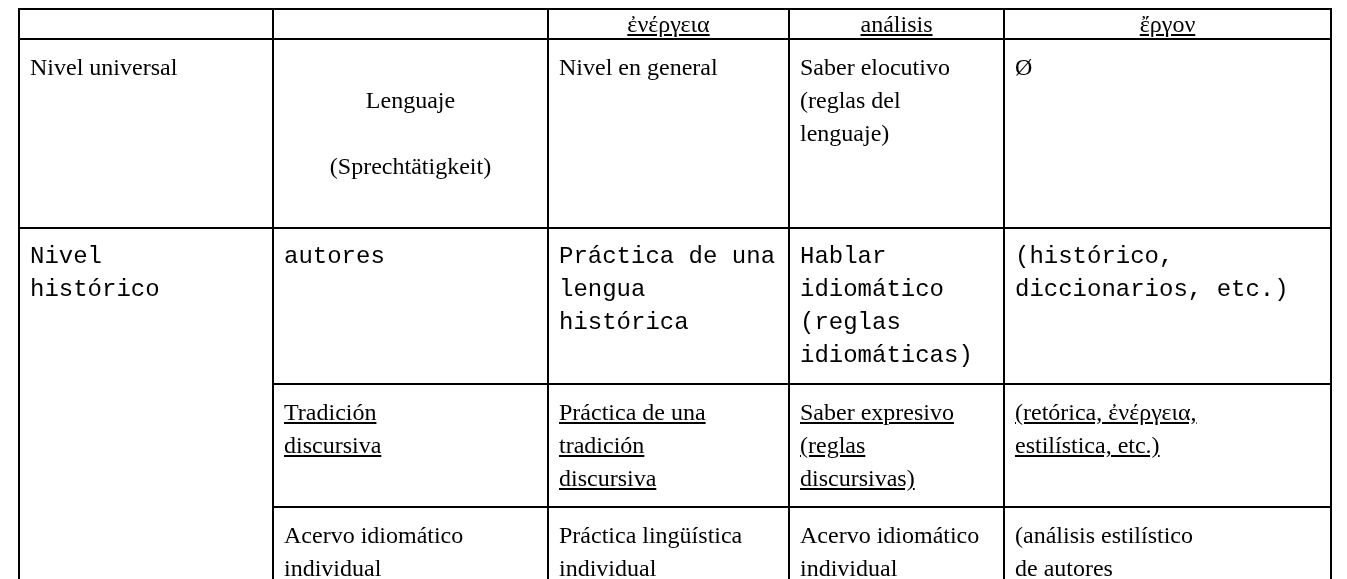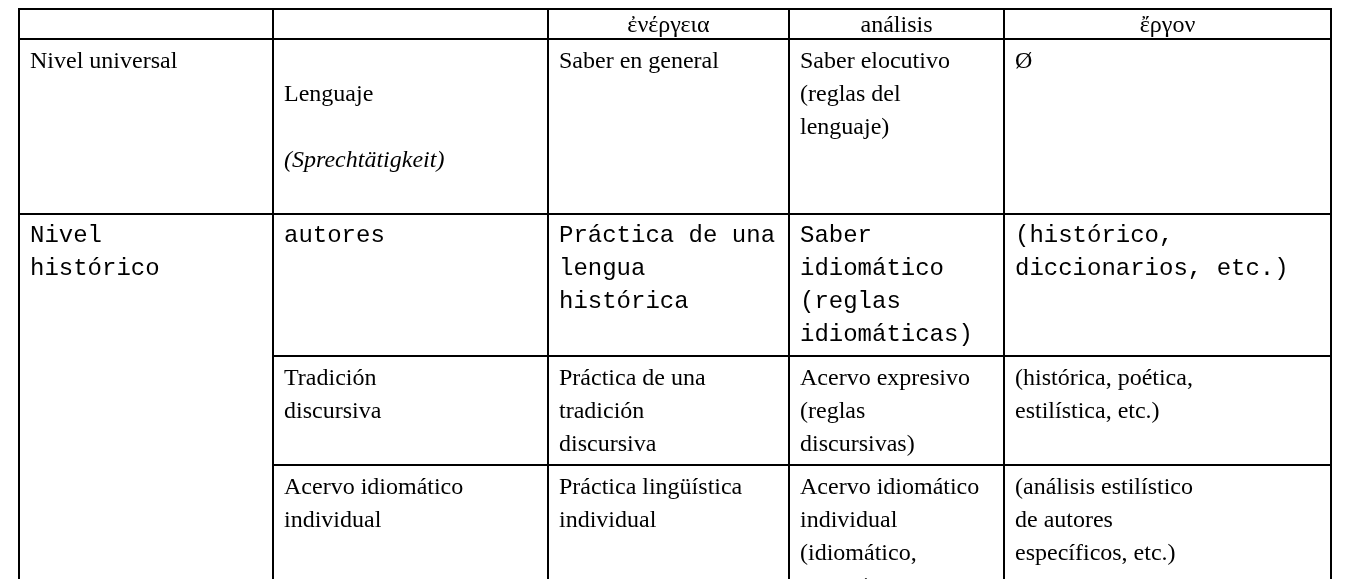--- a/index.html
+++ b/index.html
@@ -16,42 +16,42 @@
     width: 1312px;
     margin: 8px 0 0 18px;
     font-family: "Liberation Serif", "DejaVu Serif", serif;
     font-size: 24px;
     color: #000000;
     background: #ffffff;
   }
   .doc-table td, .doc-table th {
     border: 2px solid #000000;
     vertical-align: top;
-    padding: 4px 10px;
+    padding: 11px 10px;
     line-height: 33px;
     white-space: pre-line;
     font-weight: normal;
     text-align: left;
     overflow: hidden;
   }
   .doc-table th {
     text-align: center;
     padding: 0 10px;
     line-height: 27px;
     vertical-align: middle;
   }
-  tr.r-header { height: 30px; }
+  tr.r-header { height: 30px; text-decoration: underline; }
   tr.r1 { height: 112px; }
   tr.r2 { height: 105px; font-family: Liberation Mono, monospace; }
-  tr.r3 { height: 107px; }
+  tr.r3 { height: 107px; text-decoration: underline; }
   tr.r4 { height: 171px; }
   .center { text-align: center; }
   .v-middle { vertical-align: middle; }
-  .block { display: block; }
-  .italic { font-style: italic; }
+  .block { display: block; text-align: center; }
+  .italic { }
 </style>
 </head>
 <body>
 
 <table class="doc-table">
   <colgroup>
     <col style="width:254px">
     <col style="width:275px">
     <col style="width:241px">
     <col style="width:215px">
@@ -66,50 +66,50 @@
     <th>análisis</th>
     <th>ἔργον</th>
   </tr>
 
   <tr class="r1">
     <td>Nivel universal</td>
     <td>
       <span class="block">Lenguaje</span>
       <span class="block italic">(Sprechtätigkeit)</span>
     </td>
-    <td>Saber en general</td>
+    <td>Nivel en general</td>
     <td>Saber elocutivo
 (reglas del
 lenguaje)</td>
     <td class="center">Ø</td>
   </tr>
 
   <tr class="r2">
     <td class="v-middle" rowspan="3">Nivel
 histórico</td>
     <td>autores</td>
     <td>Práctica de una
 lengua histórica</td>
-    <td>Saber idiomático
+    <td>Hablar idiomático
 (reglas
 idiomáticas)</td>
     <td>(histórico,
 diccionarios, etc.)</td>
   </tr>
 
   <tr class="r3">
     <td>Tradición
 discursiva</td>
     <td>Práctica de una
 tradición
 discursiva</td>
-    <td>Acervo expresivo
+    <td>Saber expresivo
 (reglas
 discursivas)</td>
-    <td>(histórica, poética,
+    <td>(retórica, ἐνέργεια,
 estilística, etc.)</td>
   </tr>
 
   <tr class="r4">
     <td>Acervo idiomático
 individual</td>
     <td>Práctica lingüística
 individual</td>
     <td>Acervo idiomático
 individual

